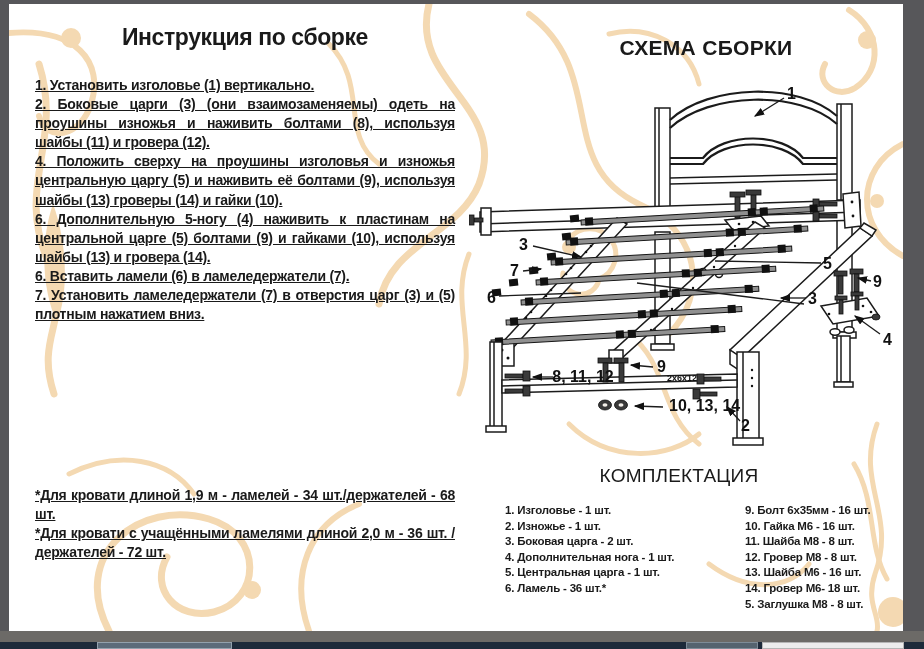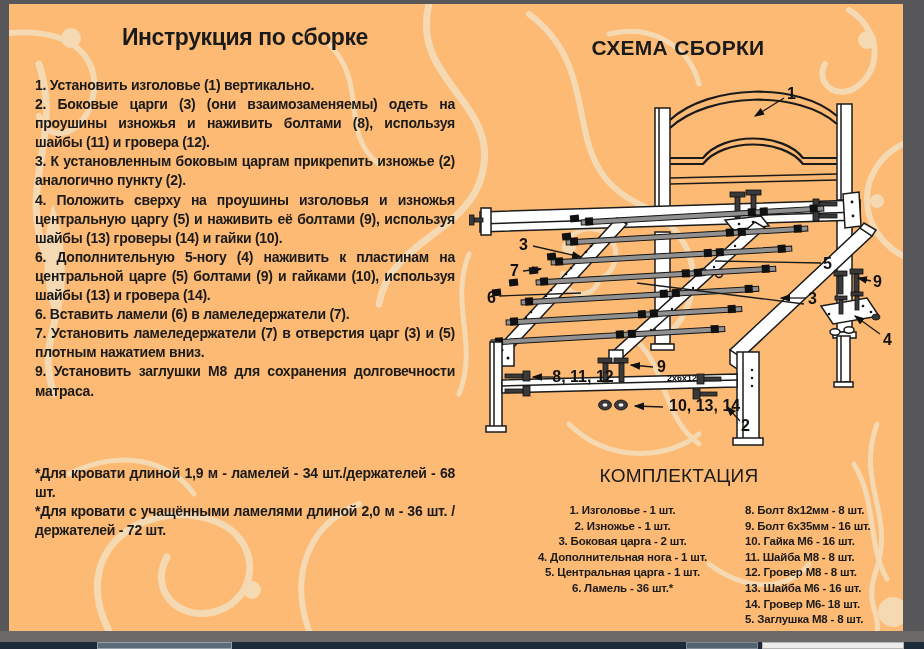--- a/index.html
+++ b/index.html
@@ -3,58 +3,58 @@
 <meta charset="utf-8">
 <style>
   html,body{margin:0;padding:0;}
   body{
     position:relative;width:924px;height:649px;overflow:hidden;
     background:#57575a;color:#1a1a1a;
     font-family:"Liberation Sans","DejaVu Sans",sans-serif;
   }
   .page{
     position:absolute;left:9px;top:4px;width:894px;height:627px;
-    background:#fdba74;overflow:hidden;
+    background:#ffffff;overflow:hidden;
   }
   .orn{position:absolute;left:0;top:0;width:894px;height:627px;}
   .o{fill:none;stroke:#f4d9b2;stroke-linecap:round;}
   .of{fill:#f4d9b2;stroke:none;}
 
   .instr-title{
     position:absolute;left:26px;top:20px;width:420px;margin:0;
     font-size:23px;font-weight:bold;text-align:center;letter-spacing:-0.4px;
   }
   .steps{position:absolute;left:26px;top:72px;width:420px;}
   .steps p, .notes p{
     margin:0;font-size:14px;font-weight:bold;line-height:19.1px;
-    text-align:justify;letter-spacing:-0.25px;
-  }
-  .notes{position:absolute;left:26px;top:460px;width:420px;}
+    text-align:justify;letter-spacing:-0.25px;text-decoration:underline;
+  }
+  .notes{position:absolute;left:26px;top:482px;width:420px;}
 
   .schema-title{
-    position:absolute;left:452px;top:32px;width:434px;margin:0;
+    position:absolute;left:480px;top:32px;width:434px;margin:0;
     font-size:21px;font-weight:bold;text-align:center;letter-spacing:0.3px;
   }
   .diagram{position:absolute;left:460px;top:70px;}
   .diagram text{font-family:"Liberation Sans","DejaVu Sans",sans-serif;font-weight:700;font-size:16px;fill:#111;}
   .diagram text.small{font-size:9px;font-weight:700;}
   .d-line{stroke:#1b1b1b;fill:none;stroke-width:1.5;}
   .arch{stroke:#1b1b1b;fill:none;stroke-width:2.2;}
   .d-fill{fill:#ffffff;stroke:#1b1b1b;stroke-width:1.5;}
   .leader{stroke:#1b1b1b;stroke-width:1.3;fill:none;}
   .slat{fill:#909090;stroke:#161616;stroke-width:1;}
   .clip{fill:#111;stroke:none;}
   .hw{fill:#3a3a3a;stroke:#111;stroke-width:0.8;}
   .hole{fill:#111;stroke:none;}
 
   .parts-title{
     position:absolute;left:460px;top:461px;width:420px;margin:0;
     font-size:19px;font-weight:normal;text-align:center;letter-spacing:0.2px;
   }
-  .parts-left{position:absolute;left:496px;top:499px;width:235px;text-align:center;}
+  .parts-left{position:absolute;left:496px;top:499px;width:235px;}
   .parts-right{position:absolute;left:736px;top:499px;width:158px;}
   .parts-left p,.parts-right p{
     margin:0;font-size:11.5px;font-weight:bold;line-height:15.6px;letter-spacing:-0.2px;
   }
 
   .bottom-gray{position:absolute;left:0;top:631px;width:924px;height:11px;background:#6c6a67;}
   .taskbar{position:absolute;left:0;top:642px;width:924px;height:7px;background:#1d2a3a;}
   .tb-btn{position:absolute;top:0px;height:5px;}
   .tb-btn.b1{left:97px;width:133px;background:#5c6b7a;border:1px solid #93a1ad;}
   .tb-btn.b2{left:686px;width:70px;background:#55636f;border:1px solid #7e8c98;}
@@ -90,26 +90,24 @@
     <path class="o" stroke-width="5" d="M700,560 C740,590 780,585 800,560"></path>
     <path class="o" stroke-width="5" d="M460,250 C440,300 470,340 450,390"></path>
     <path class="o" stroke-width="5" d="M320,40 C360,80 330,130 370,160"></path>
     <path class="o" stroke-width="5" d="M600,30 C640,20 680,40 690,80"></path>
   </svg>
 
   <h1 class="instr-title">Инструкция по сборке</h1>
   <div class="steps">
     <p>1. Установить изголовье (1) вертикально.</p>
     <p>2. Боковые царги (3) (они взаимозаменяемы) одеть на проушины изножья и наживить болтами (8), используя шайбы (11) и гровера (12).</p>
-    <p>3. К установленным боковым царгам прикрепить изножье (2) аналогично пункту (2).</p>
     <p>4. Положить сверху на проушины изголовья и изножья центральную царгу (5) и наживить её болтами (9), используя шайбы (13) гроверы (14) и гайки (10).</p>
     <p>6. Дополнительную 5-ногу (4) наживить к пластинам на центральной царге (5) болтами (9) и гайками (10), используя шайбы (13) и гровера (14).</p>
     <p>6. Вставить ламели (6) в ламеледержатели (7).</p>
     <p>7. Установить ламеледержатели (7) в отверстия царг (3) и (5) плотным нажатием вниз.</p>
-    <p>9. Установить заглушки М8 для сохранения долговечности матраса.</p>
   </div>
   <div class="notes">
     <p>*Для кровати длиной 1,9 м - ламелей - 34 шт./держателей - 68 шт.</p>
     <p>*Для кровати с учащёнными ламелями длиной 2,0 м - 36 шт. /держателей - 72 шт.</p>
   </div>
 
   <h2 class="schema-title">СХЕМА СБОРКИ</h2>
 
   <svg class="diagram" width="434" height="390" viewBox="0 0 434 390">
     <defs>
@@ -347,21 +345,20 @@
   <h2 class="parts-title">КОМПЛЕКТАЦИЯ</h2>
   <div class="parts-left">
     <p>1. Изголовье - 1 шт.</p>
     <p>2. Изножье - 1 шт.</p>
     <p>3. Боковая царга - 2 шт.</p>
     <p>4. Дополнительная нога - 1 шт.</p>
     <p>5. Центральная царга - 1 шт.</p>
     <p>6. Ламель - 36 шт.*</p>
   </div>
   <div class="parts-right">
-    <p>8. Болт 8х12мм - 8 шт.</p>
     <p>9. Болт 6х35мм - 16 шт.</p>
     <p>10. Гайка М6 - 16 шт.</p>
     <p>11. Шайба М8 - 8 шт.</p>
     <p>12. Гровер М8 - 8 шт.</p>
     <p>13. Шайба М6 - 16 шт.</p>
     <p>14. Гровер М6- 18 шт.</p>
     <p>5. Заглушка М8 - 8 шт.</p>
   </div>
 </div>
 

